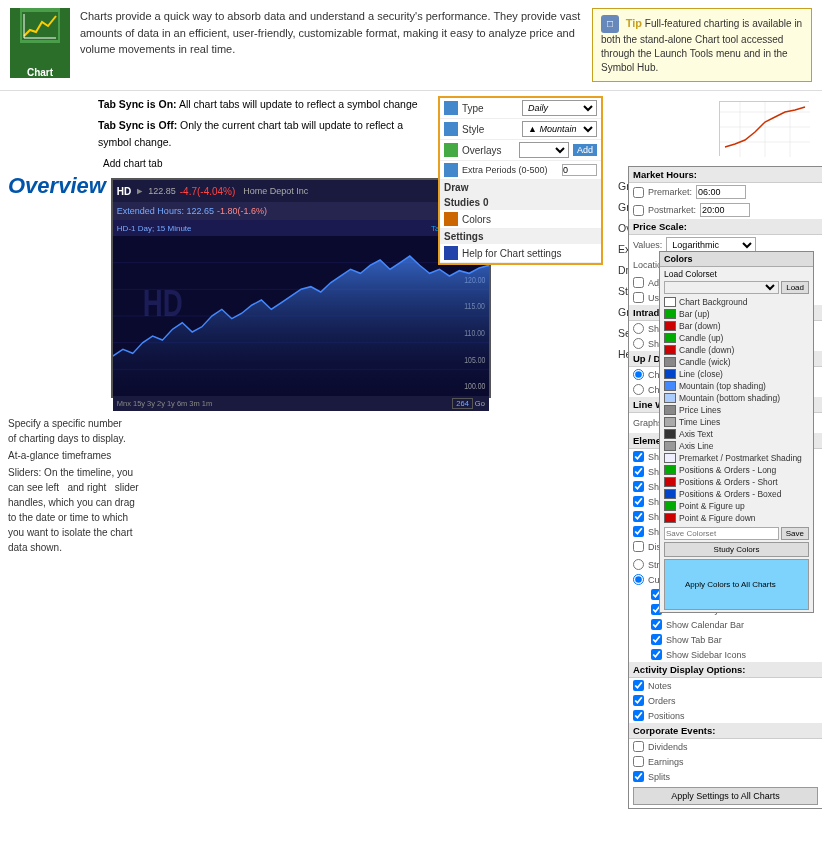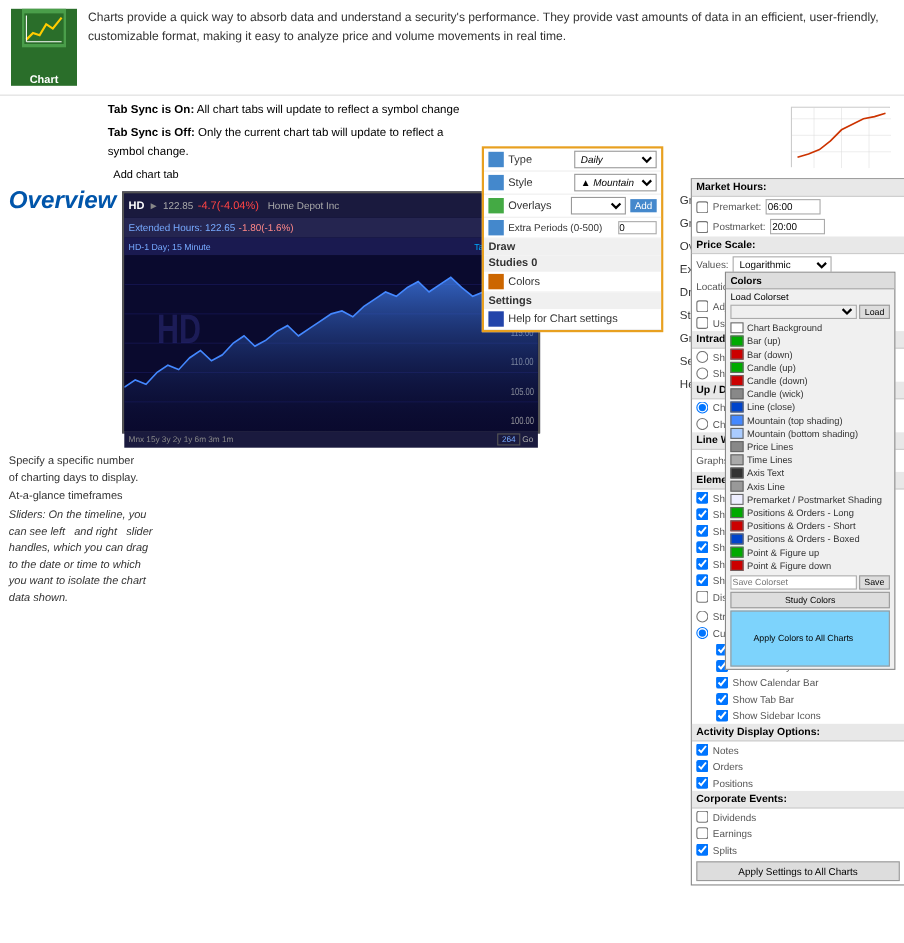--- a/index.html
+++ b/index.html
@@ -106,21 +106,20 @@
     
     
     .settings-panel {
       border: 2px solid #e8a020;
       background: #fff;
       width: 165px;
       position: absolute;
       top: 0;
       left: 10px;
       font-size: 10px;
-      margin-top: 41px;
     }
     .settings-row {
       display: flex;
       align-items: center;
       padding: 2px 4px;
       border-bottom: 1px solid #eee;
       gap: 4px;
     }
     .settings-row-label { flex: 1; color: #333; }
     .settings-select {
@@ -339,20 +338,25 @@
         <svg width="36" height="28" viewBox="0 0 36 28">
           <rect width="36" height="28" fill="#2a6e2a"></rect>
           <polyline points="2,24 8,18 14,20 20,10 26,14 34,4" stroke="#ffcc00" stroke-width="2" fill="none"></polyline>
           <line x1="2" y1="26" x2="34" y2="26" stroke="#fff" stroke-width="1"></line>
           <line x1="2" y1="2" x2="2" y2="26" stroke="#fff" stroke-width="1"></line>
         </svg>
       </div>
       <span class="chart-icon-label">Chart</span>
     </div>
     <div class="header-text">Charts provide a quick way to absorb data and understand a security's performance. They provide vast amounts of data in an efficient, user-friendly, customizable format, making it easy to analyze price and volume movements in real time.</div>
+    <div class="tip-box">
+      <span class="tip-icon">□</span>
+      <span class="tip-title">Tip</span>
+      <span>Full-featured charting is available in both the stand-alone Chart tool accessed through the Launch Tools menu and in the Symbol Hub.</span>
+    </div>
   </div>
 
   <div class="content-row">
 
     <div class="left-area">
 
       <div class="sync-info" style="margin-left: 90px;">
         <div>
           <span class="sync-label">Tab Sync is On:</span>
           <span>All chart tabs will update to reflect a symbol change</span>
@@ -439,21 +443,21 @@
 
           <div style="font-size:10px; margin-top:2px; margin-left:55px;">Add chart tab</div>
         </div>
       </div>
 
       <div class="bottom-annotations" style="margin-top:5px;">
         <div style="margin-bottom:4px; line-height:1.5;">
           Specify a specific number<br>of charting days to display.
         </div>
         <div style="margin-bottom:4px;">At-a-glance timeframes</div>
-        <div style="line-height:1.5; margin-top:0;font-style:italic;">
+        <div style="line-height:1.5; margin-top:0;">
           Sliders: On the timeline, you<br>
           can see left &nbsp; and right &nbsp; slider<br>
           handles, which you can drag<br>
           to the date or time to which<br>
           you want to isolate the chart<br>
           data shown.
         </div>
       </div>
     </div>
 

